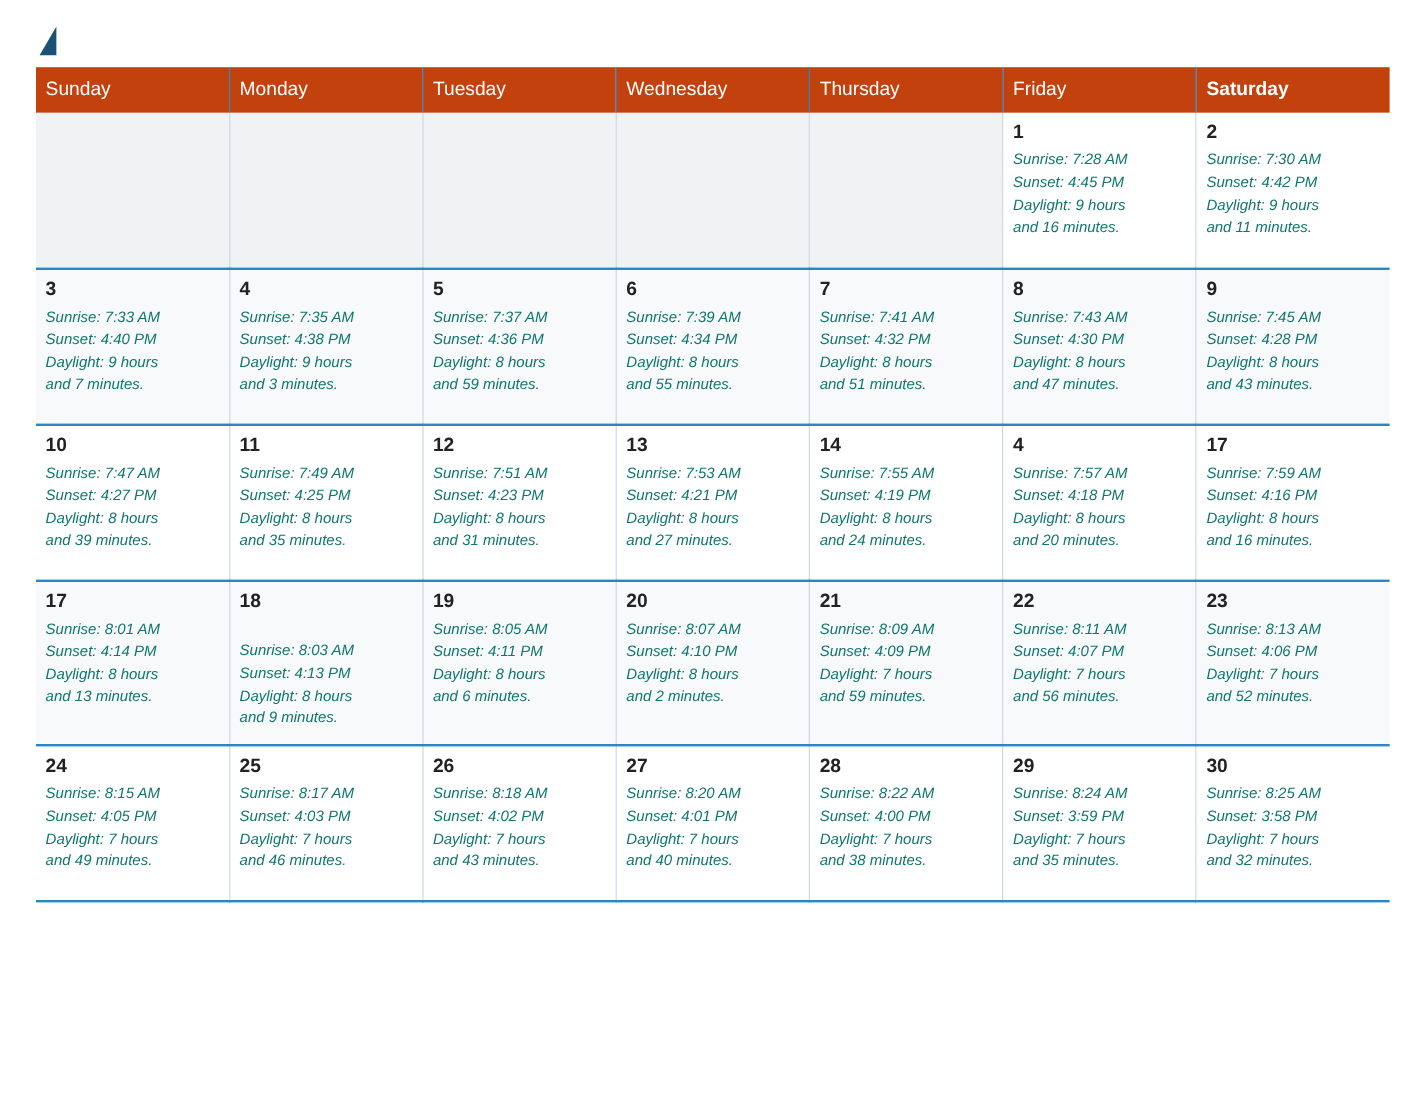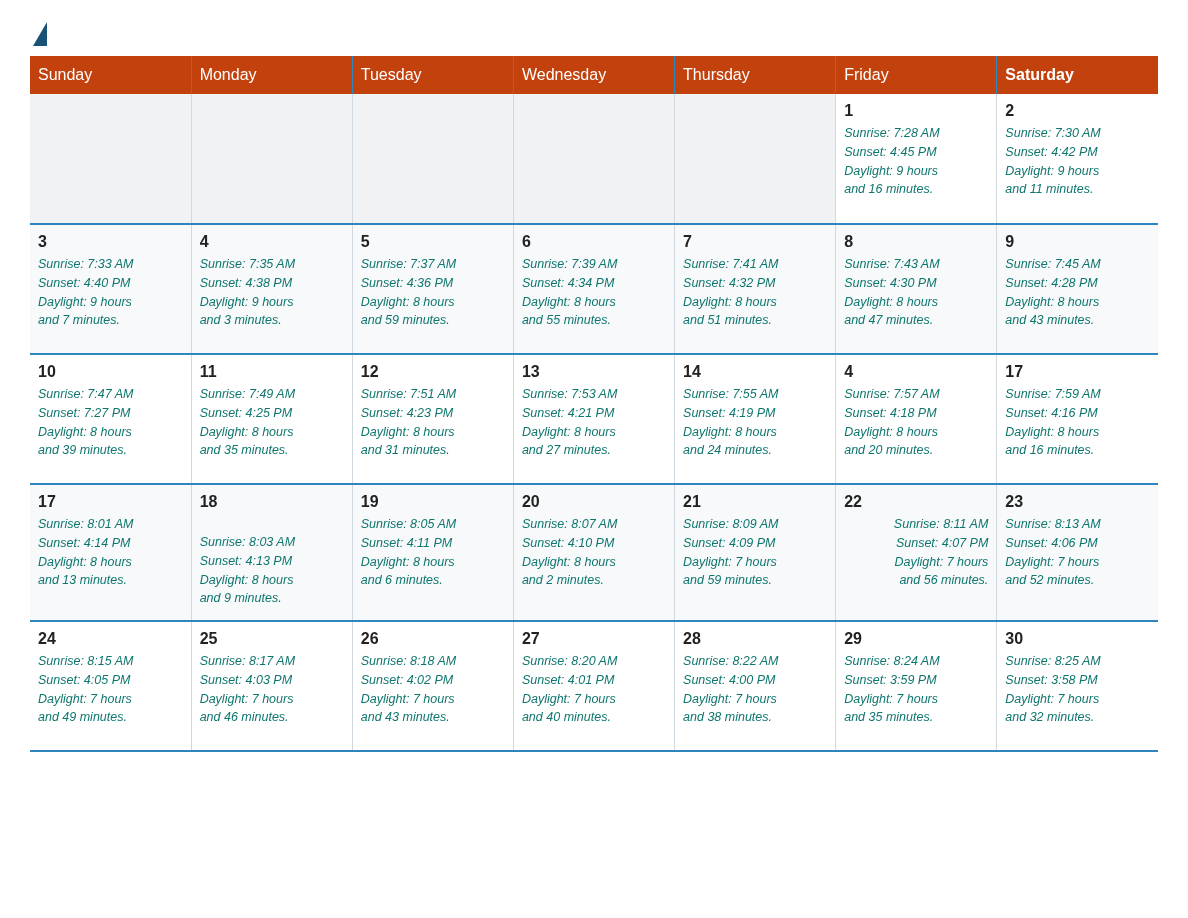--- a/index.html
+++ b/index.html
@@ -218,21 +218,21 @@
           <div class="day-info" style="white-space: pre-line;">Sunrise: 7:45 AM
 Sunset: 4:28 PM
 Daylight: 8 hours
 and 43 minutes.</div>
         </td>
       </tr>
       <tr>
         <td>
           <span class="day-num">10</span>
           <div class="day-info" style="white-space: pre-line;">Sunrise: 7:47 AM
-Sunset: 7:27 PM
+Sunset: 4:27 PM
 Daylight: 8 hours
 and 39 minutes.</div>
         </td>
         <td>
           <span class="day-num">11</span>
           <div class="day-info" style="white-space: pre-line;">Sunrise: 7:49 AM
 Sunset: 4:25 PM
 Daylight: 8 hours
 and 35 minutes.</div>
         </td>
@@ -303,21 +303,21 @@
         </td>
         <td>
           <span class="day-num">21</span>
           <div class="day-info" style="white-space: pre-line;">Sunrise: 8:09 AM
 Sunset: 4:09 PM
 Daylight: 7 hours
 and 59 minutes.</div>
         </td>
         <td>
           <span class="day-num">22</span>
-          <div class="day-info" style="white-space: pre-line; text-align: right;">Sunrise: 8:11 AM
+          <div class="day-info" style="white-space: pre-line;">Sunrise: 8:11 AM
 Sunset: 4:07 PM
 Daylight: 7 hours
 and 56 minutes.</div>
         </td>
         <td>
           <span class="day-num">23</span>
           <div class="day-info" style="white-space: pre-line;">Sunrise: 8:13 AM
 Sunset: 4:06 PM
 Daylight: 7 hours
 and 52 minutes.</div>

